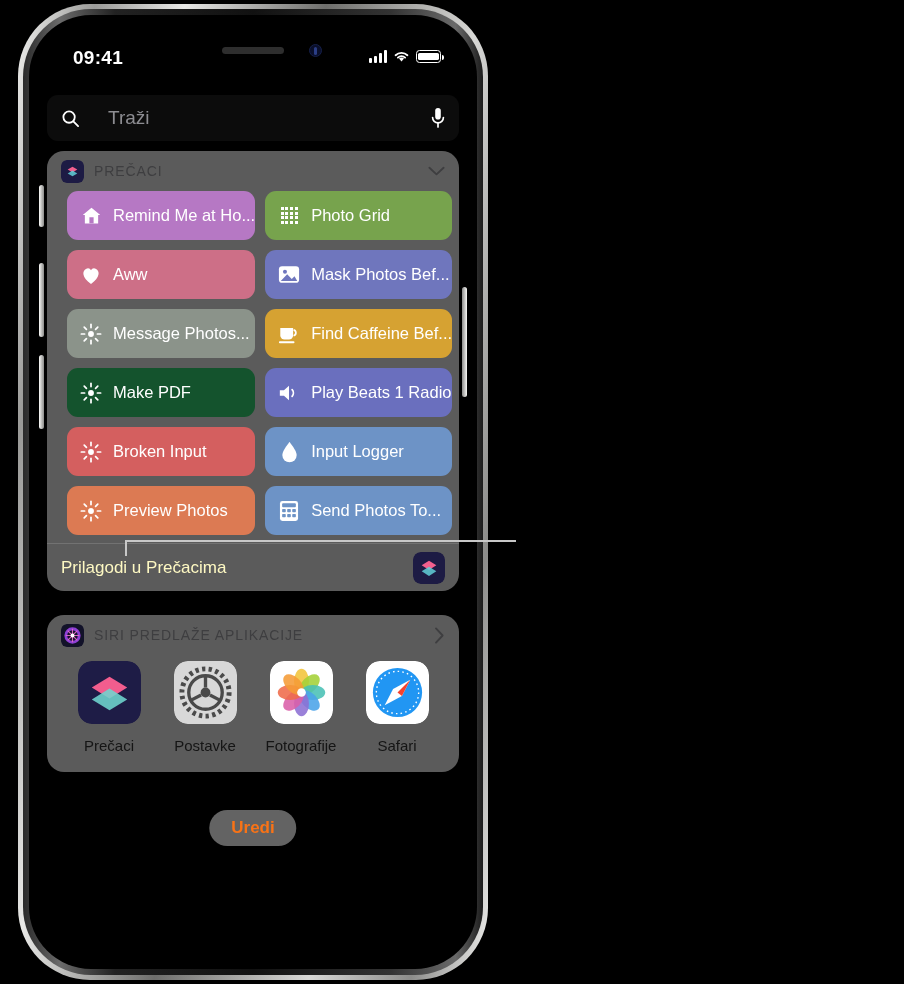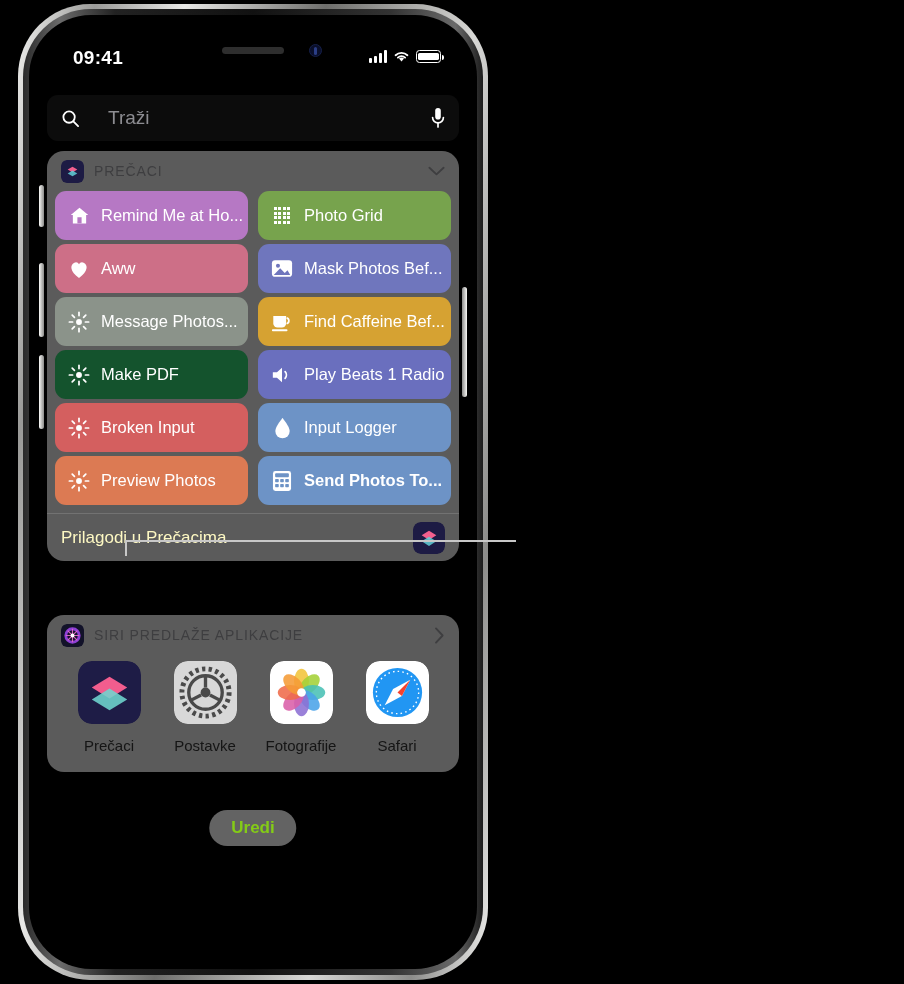--- a/index.html
+++ b/index.html
@@ -99,22 +99,22 @@
 
   .w-head { height: 40px; display: flex; align-items: center; padding: 0 14px; }
   .w-head-label {
     font-size: 14px; color: #3e3e40; letter-spacing: .9px; margin-left: 10px; flex: 1;
   }
 
   .app-badge { width: 23px; height: 23px; border-radius: 6px; flex: none; }
 
   
   .grid {
-    padding: 0 8px 8px; display: grid; grid-template-columns: 1fr 1fr;
-    gap: 4px 10px;
+    padding: 0 20px 8px; display: grid; grid-template-columns: 1fr 1fr;
+    gap: 10px 10px;
   }
   .tile {
     height: 49px; border-radius: 11px; display: flex; align-items: center;
     padding: 0 0 0 13px; gap: 11px;
   }
   .tile-label {
     color: #fff; font-size: 16.5px; white-space: nowrap;
     overflow: hidden; text-overflow: clip;
   }
   .tile-icon { width: 22px; height: 22px; flex: none; display:flex; align-items:center; justify-content:center; }
@@ -128,21 +128,21 @@
 
   
   .apps { display: flex; padding: 6px 14px 18px; gap: 0; }
   .app { flex: 1; display: flex; flex-direction: column; align-items: center; gap: 9px; }
   .app-icon { width: 63px; height: 63px; border-radius: 14px; }
   .app-name { font-size: 15px; color: #151515; }
 
   
   .edit-btn {
     position: absolute; left: 50%; transform: translateX(-50%); top: 795px;
-    background: rgba(160,160,160,.62); color: #84cc16;
+    background: rgba(160,160,160,.62); color: #f97316;
     font-size: 17px; font-weight: bold;
     padding: 8px 22px; border-radius: 18px; border: none;
   }
 
   
   .callout-h {
     position: absolute; left: 126px; top: 540px; width: 390px; height: 2px;
     background: #c8c8c8;
   }
   .callout-v {
@@ -353,21 +353,21 @@
                       <line x1="19" y1="12" x2="22.5" y2="12"></line>
           <line x1="4.6" y1="4.6" x2="7" y2="7"></line>
                       <line x1="17" y1="17" x2="19.4" y2="19.4"></line>
           <line x1="19.4" y1="4.6" x2="17" y2="7"></line>
                       <line x1="7" y1="17" x2="4.6" y2="19.4"></line>
         </g>
                   </svg>
                 </span>
                 <span class="tile-label">Preview Photos</span>
               </div>
-              <div class="tile" style="background: rgb(109, 147, 198); font-weight: bold;">
+              <div class="tile" style="background: rgb(109, 147, 198);">
                 <span class="tile-icon">
                   <svg width="20" height="22" viewBox="0 0 21 23">
                     <rect x="1" y="1" width="19" height="21" rx="2.6" fill="#fff"></rect>
                     <g fill="#6d93c6">
                       <rect x="3.3" y="3.3" width="14.4" height="4.2" rx="1"></rect>
                       <rect x="3.3" y="9.4" width="3.8" height="3.4" rx=".8"></rect>
                       <rect x="8.6" y="9.4" width="3.8" height="3.4" rx=".8"></rect>
                       <rect x="13.9" y="9.4" width="3.8" height="3.4" rx=".8"></rect>
                       <rect x="3.3" y="14.6" width="3.8" height="3.4" rx=".8"></rect>
                       <rect x="8.6" y="14.6" width="3.8" height="3.4" rx=".8"></rect>

